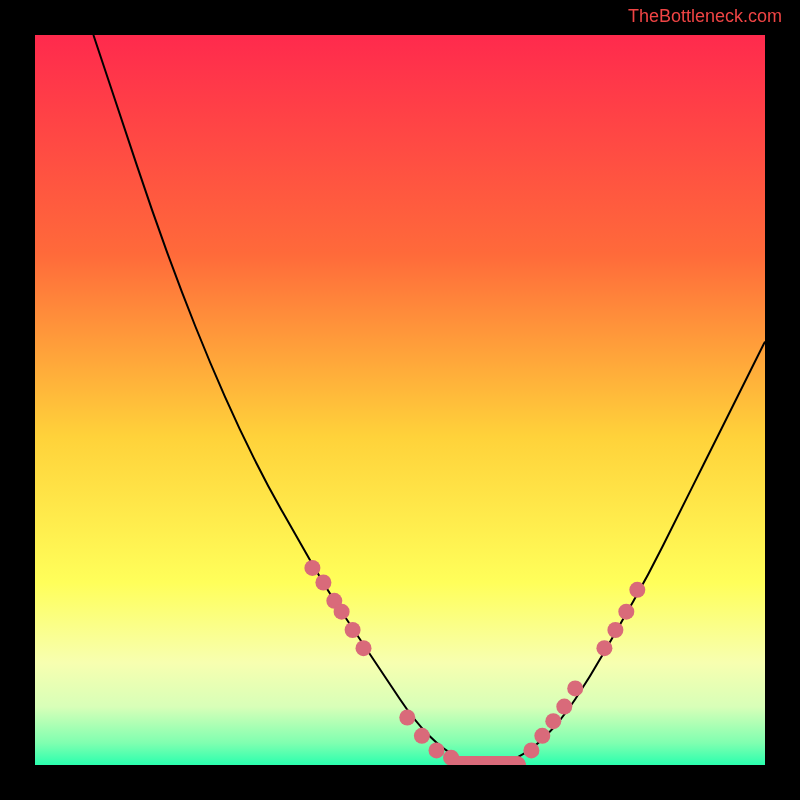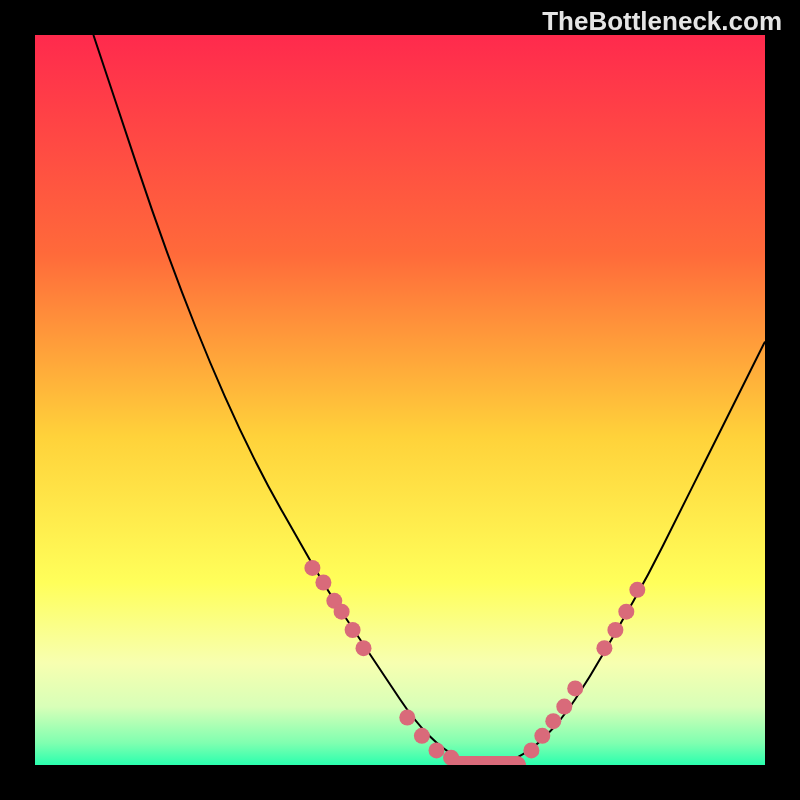--- a/index.html
+++ b/index.html
@@ -8,23 +8,23 @@
     height: 800px;
     background: #000;
     position: relative;
     font-family: Arial, sans-serif;
     overflow: hidden;
   }
   .watermark {
     position: absolute;
     top: 6px;
     right: 18px;
-    color: #e5e5e5;
-    font-size: 26px;
-    font-weight: bold;
+    color: #ef4444;
+    font-size: 18px;
+    font-weight: normal;
     z-index: 10;
   }
   .plot-area {
     position: absolute;
     left: 35px;
     top: 35px;
     width: 730px;
     height: 730px;
   }
   .gradient-bg {

